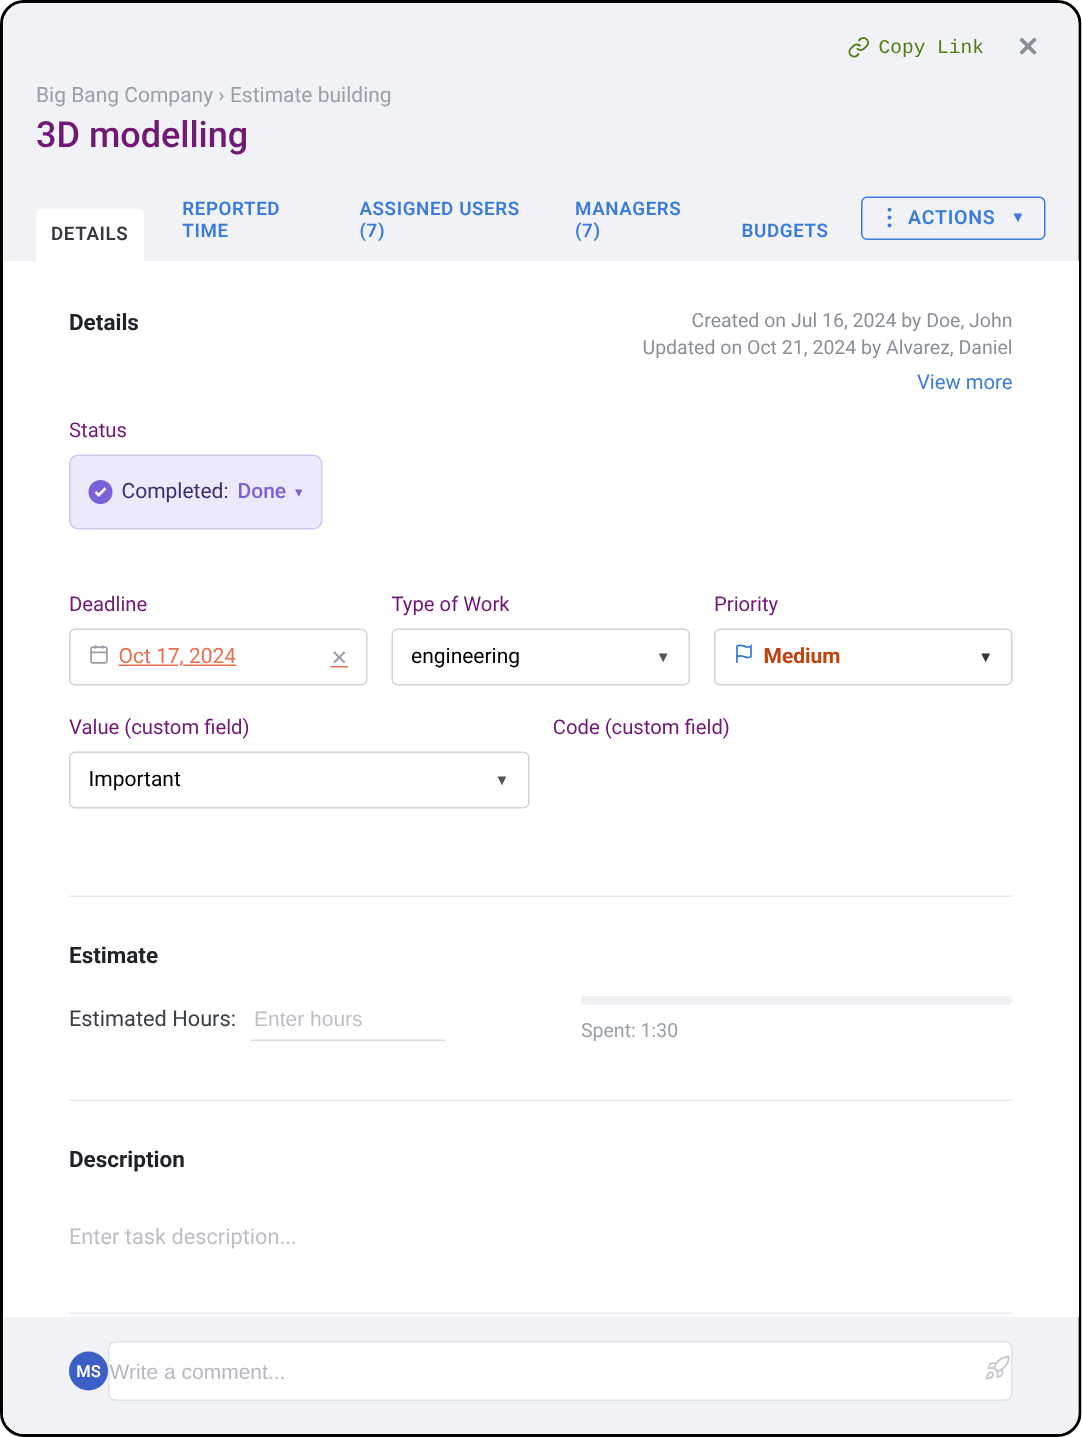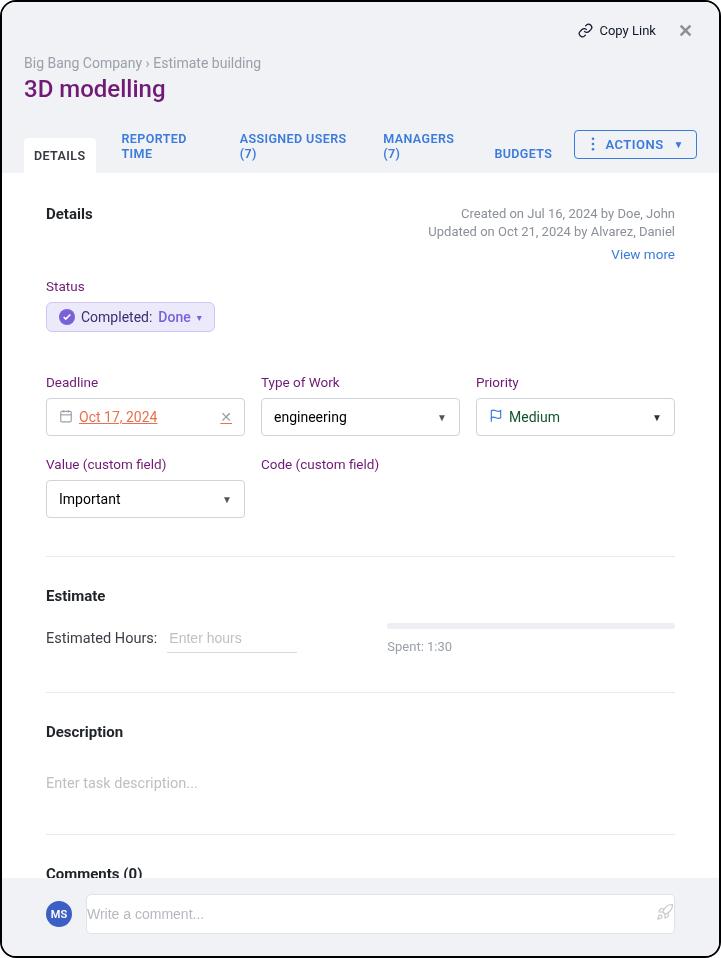--- a/index.html
+++ b/index.html
@@ -1,74 +1,74 @@
 <!DOCTYPE html>
 <html><head>
   <meta charset="utf-8">
   <style>
     * { margin: 0; padding: 0; box-sizing: border-box; }
     body { font-family: -apple-system, BlinkMacSystemFont, "Segoe UI", Roboto, Arial, sans-serif; background: #fff; width: 721px; height: 958px; overflow: hidden; }
     .modal { width: 721px; height: 958px; border: 2px solid #000; border-radius: 16px; position: relative; overflow: hidden; display: flex; flex-direction: column; }
     .header-area { background: #f0f2f5; padding: 12px 22px 0 22px; }
     .top-row { display: flex; justify-content: flex-end; align-items: center; gap: 18px; padding: 4px 0 8px 0; }
-    .copy-link { display: inline-flex; align-items: center; gap: 6px; color: #0f172a; font-size: 13px; cursor: pointer; }
+    .copy-link { display: inline-flex; align-items: center; gap: 6px; color: #4d7c0f; font-size: 13px; cursor: pointer; font-family: Liberation Mono, monospace; }
     .close-icon { color: #8a8f98; font-size: 18px; cursor: pointer; padding: 2px 4px; font-weight: bold; }
     .breadcrumb { color: #9aa0aa; font-size: 14px; margin-top: 4px; }
     .title { font-size: 24px; font-weight: 500; color: #701a75; margin-top: 4px; margin-bottom: 18px; }
     .tabs-row { display: flex; align-items: center; gap: 20px; padding: 0 0 0 0; position: relative; }
     .tabs { display: flex; gap: 24px; align-items: flex-end; }
     .tab { font-size: 12.5px; font-weight: 600; color: #3b7bdb; padding: 10px 2px; cursor: pointer; letter-spacing: 0.4px; border-bottom: 2px solid transparent; }
     .tab.active { color: #363a40; background: #fff; border-top-left-radius: 4px; border-top-right-radius: 4px; padding-left: 10px; padding-right: 10px; border-bottom: none; }
     .actions-btn { margin-left: auto; margin-bottom: 6px; display: inline-flex; align-items: center; gap: 6px; border: 1.5px solid #3b7bdb; color: #3b7bdb; padding: 6px 12px; border-radius: 4px; font-size: 13px; font-weight: 600; cursor: pointer; letter-spacing: 0.5px; }
     .actions-btn svg { flex-shrink: 0; }
     .actions-btn .caret { font-size: 10px; margin-left: 4px; }
 
     .content { background: #fff; flex: 1; padding: 32px 44px 10px 44px; overflow: auto; }
     .section-head { display: flex; justify-content: space-between; align-items: flex-start; margin-bottom: 14px; }
     .section-title { font-weight: 700; font-size: 15px; color: #1f2328; }
     .meta { text-align: right; color: #8a8f98; font-size: 13px; line-height: 1.4; }
     .view-more { color: #3b7bdb; font-size: 13.5px; cursor: pointer; display: block; margin-top: 4px; }
     .label { color: #701a75; font-size: 13.5px; margin-bottom: 8px; display: block; }
 
-    .status-chip { display: inline-flex; align-items: center; gap: 6px; background: #ece9fb; border: 1px solid #cfc6f4; border-radius: 6px; padding: 6px 12px; color: #3a2e72; font-size: 14px; cursor: pointer; }
+    .status-chip { display: inline-flex; align-items: center; gap: 6px; background: #ece9fb; border: 1px solid #cfc6f4; border-radius: 6px; padding: 16px 12px; color: #3a2e72; font-size: 14px; cursor: pointer; }
     .status-chip .check { background: #7b61d9; border-radius: 50%; width: 16px; height: 16px; display: inline-flex; align-items: center; justify-content: center; color: #fff; }
     .status-chip .done { color: #7b61d9; font-weight: 500; }
     .status-chip .caret { color: #7b61d9; font-size: 10px; }
 
     .fields-grid { display: grid; grid-template-columns: 1fr 1fr 1fr; gap: 20px 16px; margin-top: 42px; }
     .field { }
     .input-box, .select-box { border: 1px solid #cfd4db; border-radius: 4px; height: 38px; display: flex; align-items: center; padding: 0 12px; font-size: 14px; background: #fff; width: 100%; }
     .input-box input, .select-box input { border: none; outline: none; flex: 1; font-size: 14px; background: transparent; }
     .date-box { color: #e8704d; text-decoration: underline; }
     .date-box .cal-icon { color: #9aa0aa; margin-right: 6px; }
     .date-box .clear-x { margin-left: auto; color: #9aa0aa; cursor: pointer; }
     .select-box { justify-content: space-between; }
     .select-box .caret { font-size: 10px; color: #555; }
     .priority-box { color: #3b7bdb; }
     .priority-box .flag { color: #3b7bdb; margin-right: 6px; }
-    .priority-box span.txt { color: #14532d; font-weight: 400; }
-
-    .row2 { display:grid; grid-template-columns: 1fr 1fr 1fr; gap: 20px 16px; margin-top: 20px; }
+    .priority-box span.txt { color: #c2410c; font-weight: 700; }
+
+    .row2 { display:grid; grid-template-columns: 1fr 1fr; gap: 20px 16px; margin-top: 20px; }
 
     .divider { height: 1px; background: #e7e9ee; margin: 38px 0 30px 0; }
 
     .estimate-row { display: flex; align-items: center; gap: 10px; margin-top: 18px; }
     .est-label { font-size: 14.5px; color: #3a3e45; }
     .est-input { border: none; border-bottom: 1px solid #d6d9de; outline: none; font-size: 14px; padding: 6px 2px; width: 130px; color: #333; }
     .est-input::placeholder { color: #bdbfc5; }
     .progress-wrap { margin-left: 80px; flex: 1; }
     .progress-bar { height: 6px; background: #edeff2; border-radius: 3px; width: 100%; margin-bottom: 10px; }
     .spent { color: #9aa0aa; font-size: 13px; }
 
     .desc-area { margin-top: 10px; }
     .desc-input { border: none; color: #bdbfc5; font-size: 14.5px; width: 100%; padding: 24px 0; }
 
     .comments-heading { font-weight: 700; font-size: 15px; color: #1f2328; margin-top: 4px; }
 
-    .footer { background: #f0f2f5; padding: 16px 44px 22px 44px; display: flex; align-items: center; gap: 14px; }
+    .footer { background: #f0f2f5; padding: 16px 44px 22px 44px; display: flex; align-items: center; }
     .avatar { width: 26px; height: 26px; border-radius: 50%; background: #3b5fc4; color: #fff; display: inline-flex; align-items: center; justify-content: center; font-size: 11px; font-weight: 600; }
     .comment-box { flex: 1; background: #fff; border: 1px solid #dfe2e7; border-radius: 5px; display: flex; align-items: center; padding: 8px 0; }
     .comment-box input { border: none; outline: none; flex: 1; font-size: 14px; background: transparent; }
     .comment-box input::placeholder { color: #b5b8bf; }
     .rocket { color: #c5c8ce; }
   </style>
 </head>
 <body>
 
 <div class="modal">

